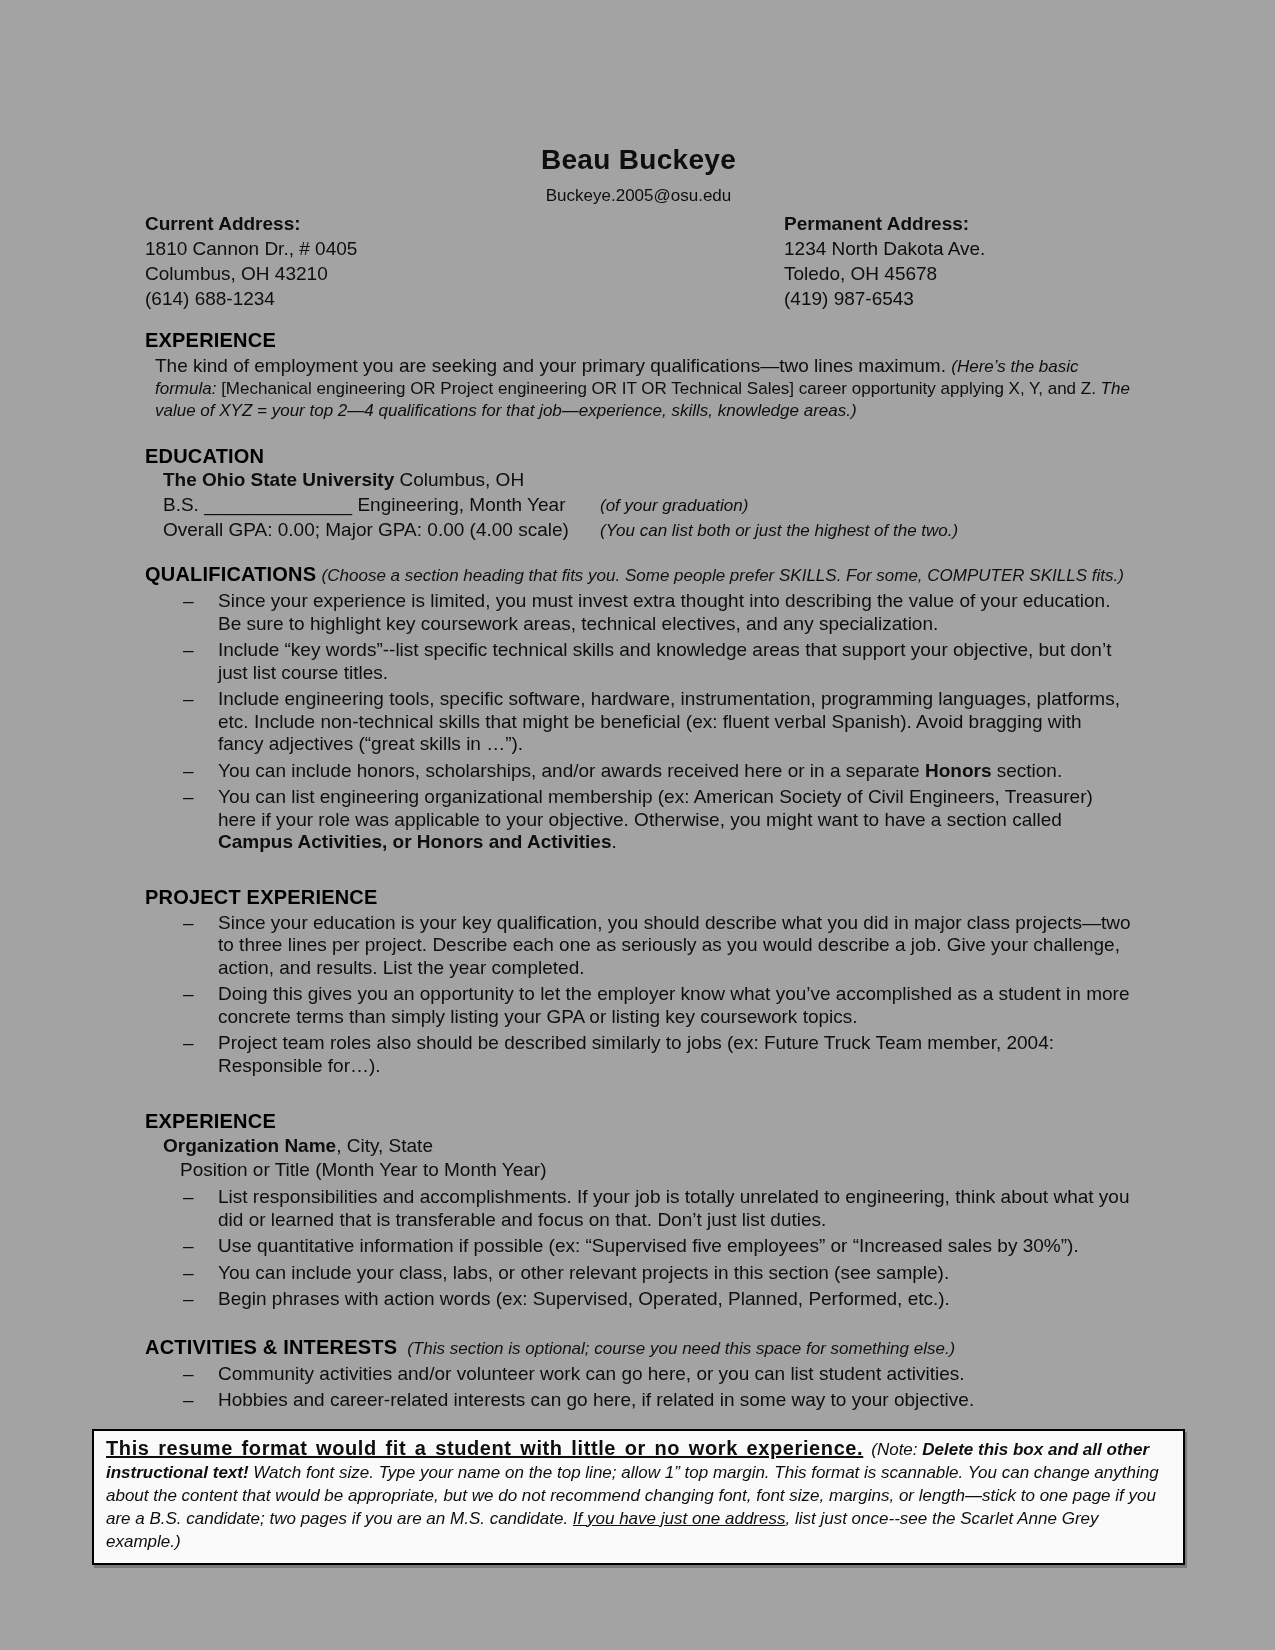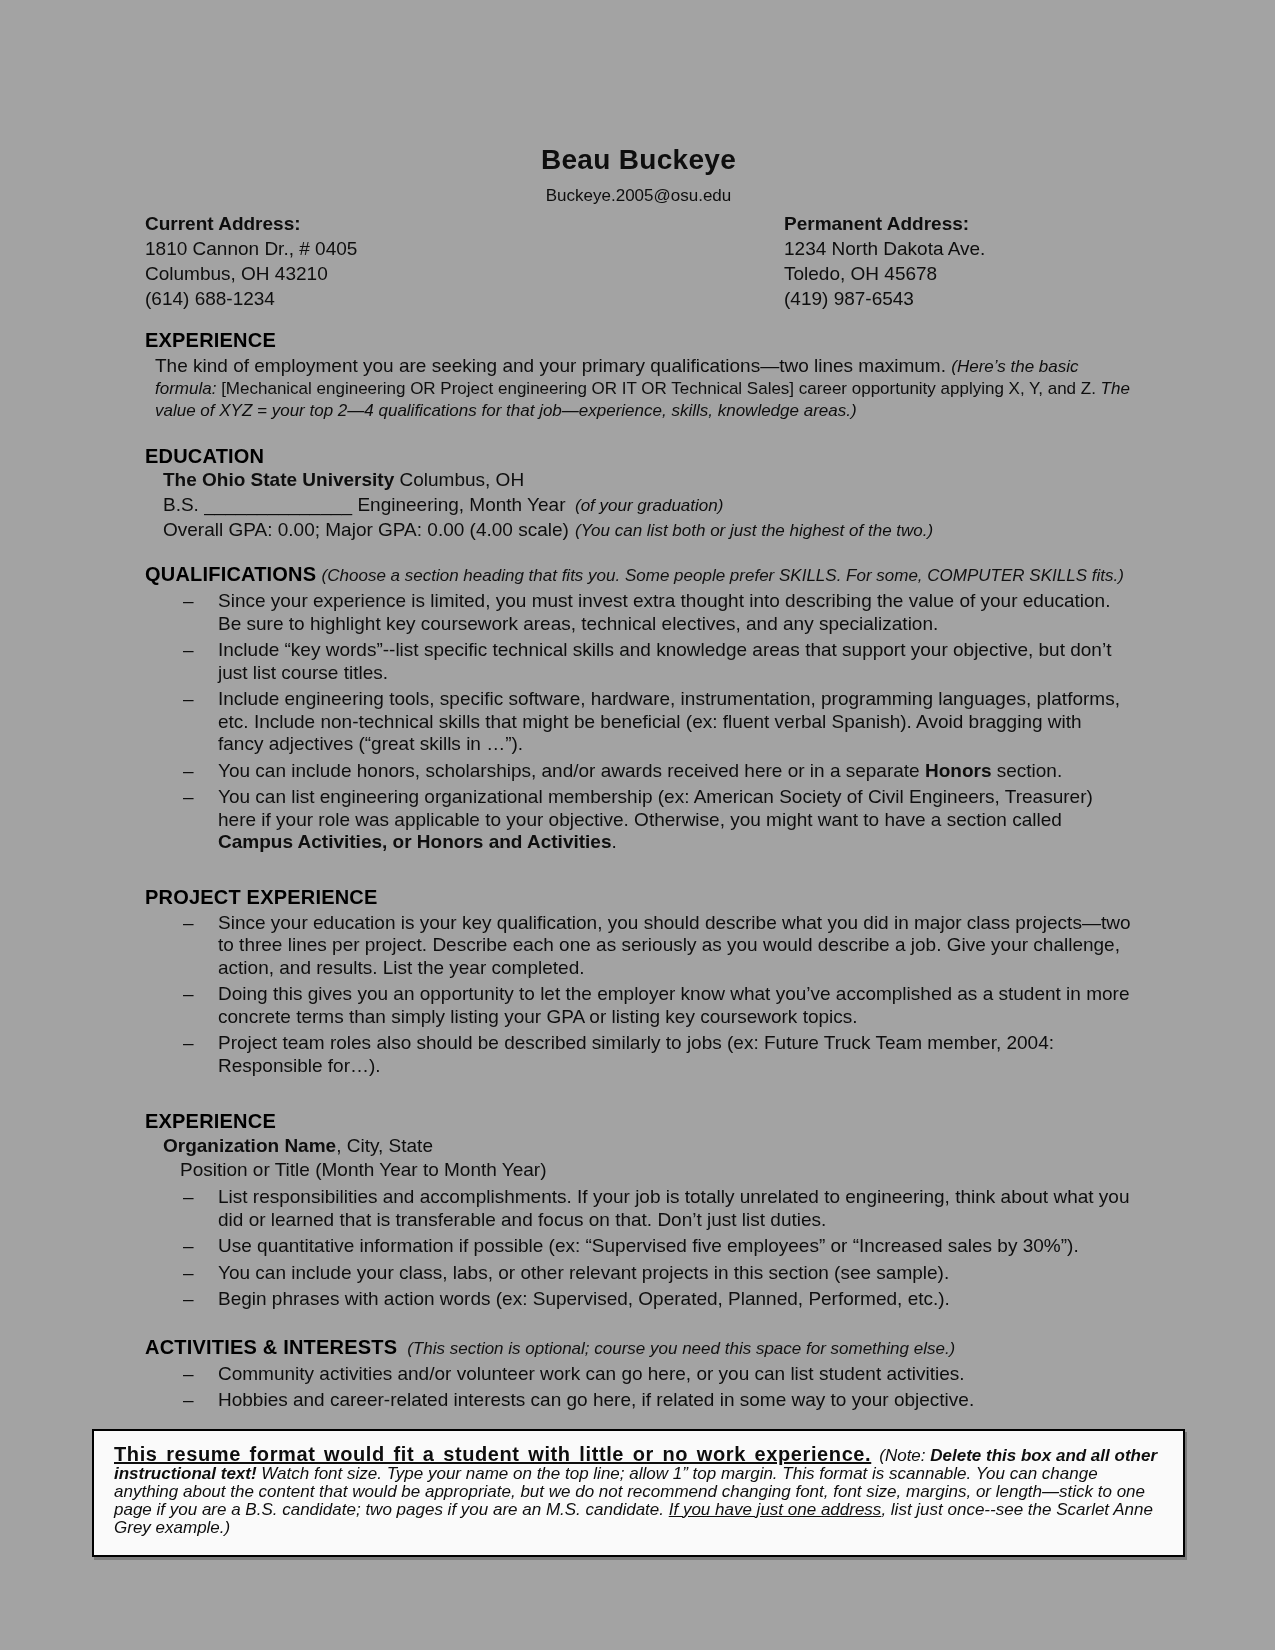--- a/index.html
+++ b/index.html
@@ -28,38 +28,38 @@
   section{margin:0;}
   #objective{margin-top:18px;}
   .obj-para{margin:4px 0 0 10px;width:978px;line-height:21px;}
   .obj-small{font-size:17px;}
   .i{font-style:italic;}
   .u{text-decoration:underline;}
   .b{font-weight:700;}
   #education{margin-top:24px;}
   .edu-body{margin-left:18px;}
   .edu-line{position:relative;line-height:25px;}
-  .tab-note{position:absolute;left:412px;top:1px;font-size:17px;font-style:italic;white-space:nowrap;}
+  .tab-note{position:absolute;left:437px;top:1px;font-size:17px;font-style:italic;white-space:nowrap;}
   #qualifications{margin-top:21px;}
   #project{margin-top:32px;}
   #experience{margin-top:33px;}
   #activities{margin-top:25px;}
   .bullets{margin:4px 0 0 0;padding:0;list-style:none;}
   .bullets li{position:relative;margin:0 0 4px 0;padding-left:73px;width:914px;line-height:22.5px;}
   .dash{position:absolute;left:38px;top:0;}
   .org-line{margin:2px 0 0 18px;line-height:24px;}
   .pos-line{margin:0 0 0 35px;line-height:24px;}
   .fbox{
     margin:17px 0 0 -53px;width:1093px;box-sizing:border-box;
     border:2px solid #000;
     box-shadow:2px 3px 0 rgba(0,0,0,.25);
     padding:6px 10px 10px 12px;
     background:#fafafa;
   }
-  .fbox p{margin:8px;line-height:18px;font-size:17px;}
+  .fbox p{margin:0;line-height:23px;font-size:17px;}
   .fbox-title{font-size:20px;font-weight:700;text-decoration:underline;letter-spacing:.6px;word-spacing:2.5px;}
   .fnote{font-style:italic;}
   .fnote-gap{margin-left:8px;}
 </style>
 </head>
 <body>
 
 <div class="page">
 
   <div class="name">Beau Buckeye</div>

